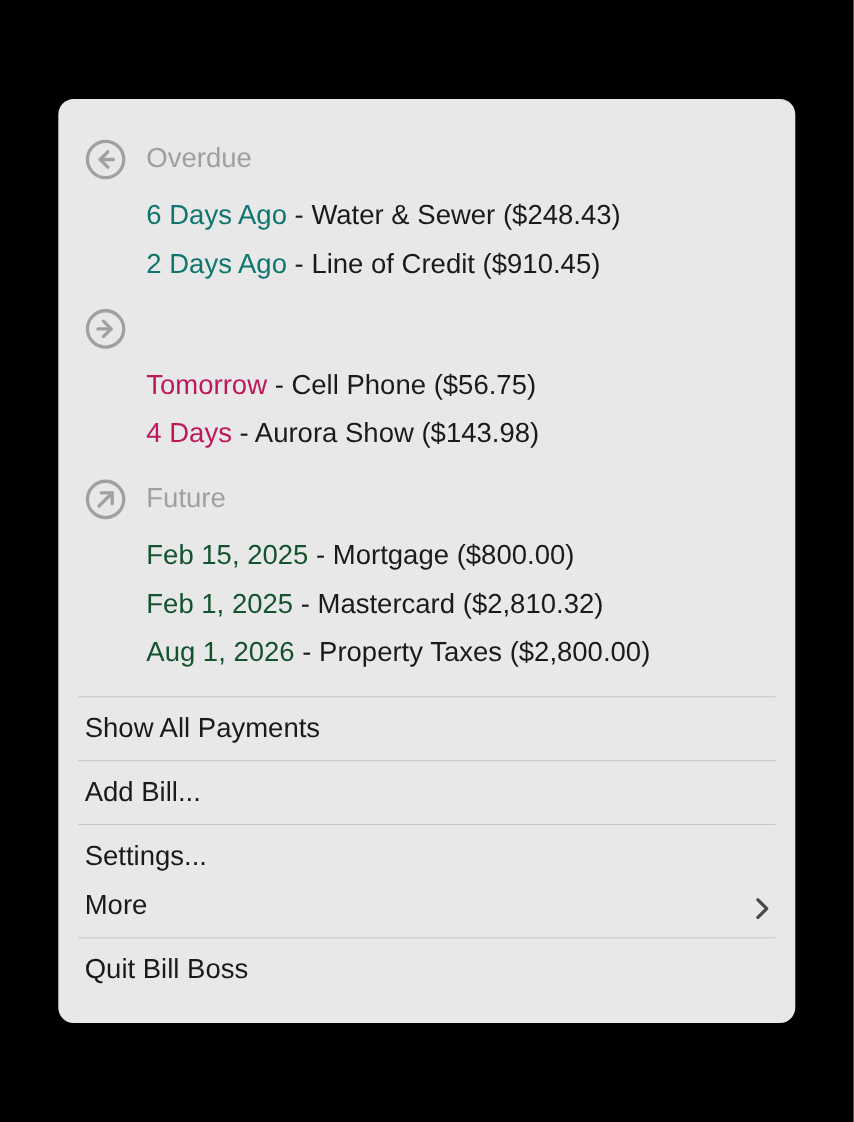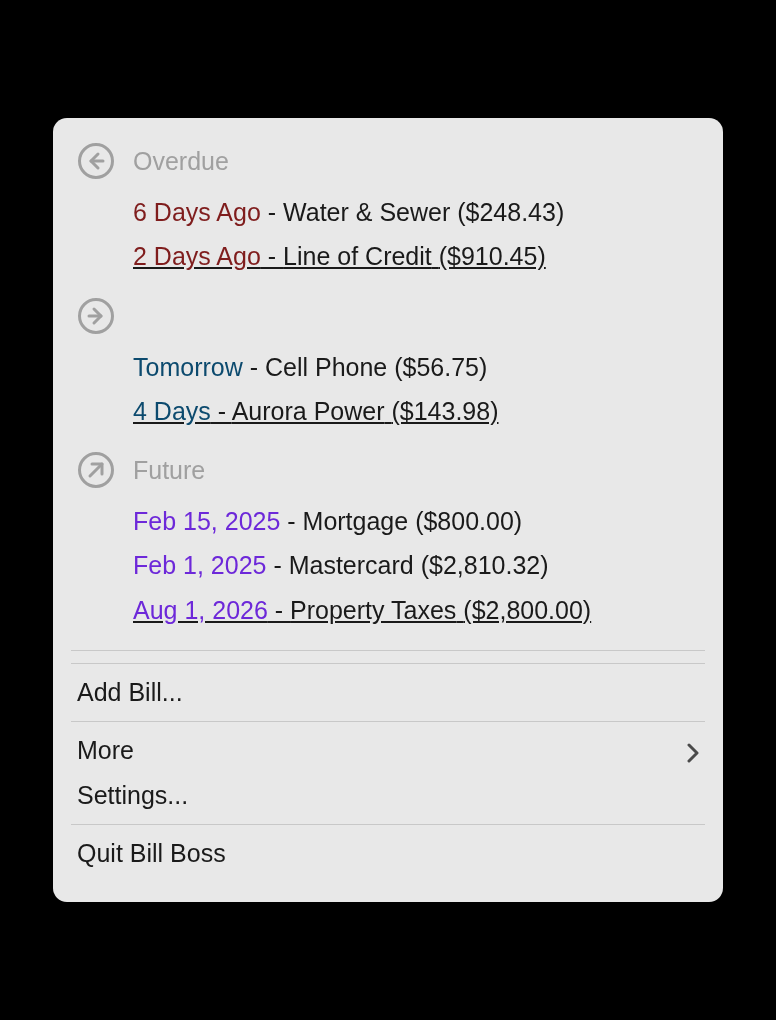--- a/index.html
+++ b/index.html
@@ -13,21 +13,21 @@
       width: 776px;
       height: 1020px;
       display: flex;
       align-items: center;
       justify-content: center;
     }
     .panel {
       background: #e8e8e8;
       border-radius: 14px;
       width: 670px;
-      padding-top: 24px;
+      padding-top: 36px;
       padding-bottom: 20px;
       box-shadow: 0 10px 40px rgba(0,0,0,0.5);
     }
     .section {
       padding-left: 24px;
       padding-right: 24px;
     }
     .section-header {
       display: flex;
       align-items: center;
@@ -54,32 +54,31 @@
       margin-bottom: 22px;
     }
     .bill-item {
       font-size: 25px;
       color: #1a1a1a;
       margin-bottom: 8px;
       line-height: 1.45;
     }
     .bill-item:last-child {
       margin-bottom: 0;
-      text-decoration: underline;
     }
     .overdue-date {
-      color: #7f1d1d;
+      color: #0f766e;
       font-weight: 500;
     }
     .duesoon-date {
-      color: #0c4a6e;
+      color: #be185d;
       font-weight: 500;
     }
     .future-date {
-      color: #6d28d9;
+      color: #14532d;
       font-weight: 400;
     }
     .divider {
       height: 1px;
       background: #c8c8c8;
       margin-left: 18px;
       margin-right: 18px;
     }
     .menu-item {
       font-size: 25px;
@@ -134,21 +133,21 @@
           <path d="M17 12 L24 19 L17 26" stroke-linecap="round" stroke-linejoin="round"></path>
           <line x1="12" y1="19" x2="24" y2="19" stroke-linecap="round"></line>
         </svg>
       </span>
     </div>
     <div class="bill-list">
       <div class="bill-item">
         <span class="duesoon-date">Tomorrow</span><span> - </span><span>Cell Phone</span> <span>($56.75)</span>
       </div>
       <div class="bill-item">
-        <span class="duesoon-date">4 Days</span><span> - </span><span>Aurora Power</span> <span>($143.98)</span>
+        <span class="duesoon-date">4 Days</span><span> - </span><span>Aurora Show</span> <span>($143.98)</span>
       </div>
     </div>
   </div>
 
   <div class="section">
     <div class="section-header">
       <span class="section-icon">
         <svg viewBox="0 0 38 38" fill="none" stroke="currentColor" stroke-width="3">
           <circle cx="19" cy="19" r="16.5"></circle>
           <path d="M15 13 L25 13 L25 23" stroke-linecap="round" stroke-linejoin="round"></path>
@@ -165,42 +164,45 @@
         <span class="future-date">Feb 1, 2025</span><span> - </span><span>Mastercard</span> <span>($2,810.32)</span>
       </div>
       <div class="bill-item">
         <span class="future-date">Aug 1, 2026</span><span> - </span><span>Property Taxes</span> <span>($2,800.00)</span>
       </div>
     </div>
   </div>
 
   <div class="divider"></div>
   <div class="menu-group">
+    <div class="menu-item">
+      <span>Show All Payments</span>
+    </div>
   </div>
 
   <div class="divider"></div>
   <div class="menu-group">
     <div class="menu-item">
       <span>Add Bill...</span>
     </div>
   </div>
 
   <div class="divider"></div>
   <div class="menu-group">
+    <div class="menu-item">
+      <span>Settings...</span>
+    </div>
     <div class="menu-item">
       <span>More</span>
       <span class="chevron">
         <svg viewBox="0 0 12 20" fill="none" stroke="currentColor" stroke-width="3">
           <path d="M2 2 L10 10 L2 18" stroke-linecap="round" stroke-linejoin="round"></path>
         </svg>
       </span>
     </div>
-    <div class="menu-item">
-      <span>Settings...</span>
-    </div>
   </div>
 
   <div class="divider"></div>
   <div class="menu-group">
     <div class="menu-item">
       <span>Quit Bill Boss</span>
     </div>
   </div>
 
 </div>

